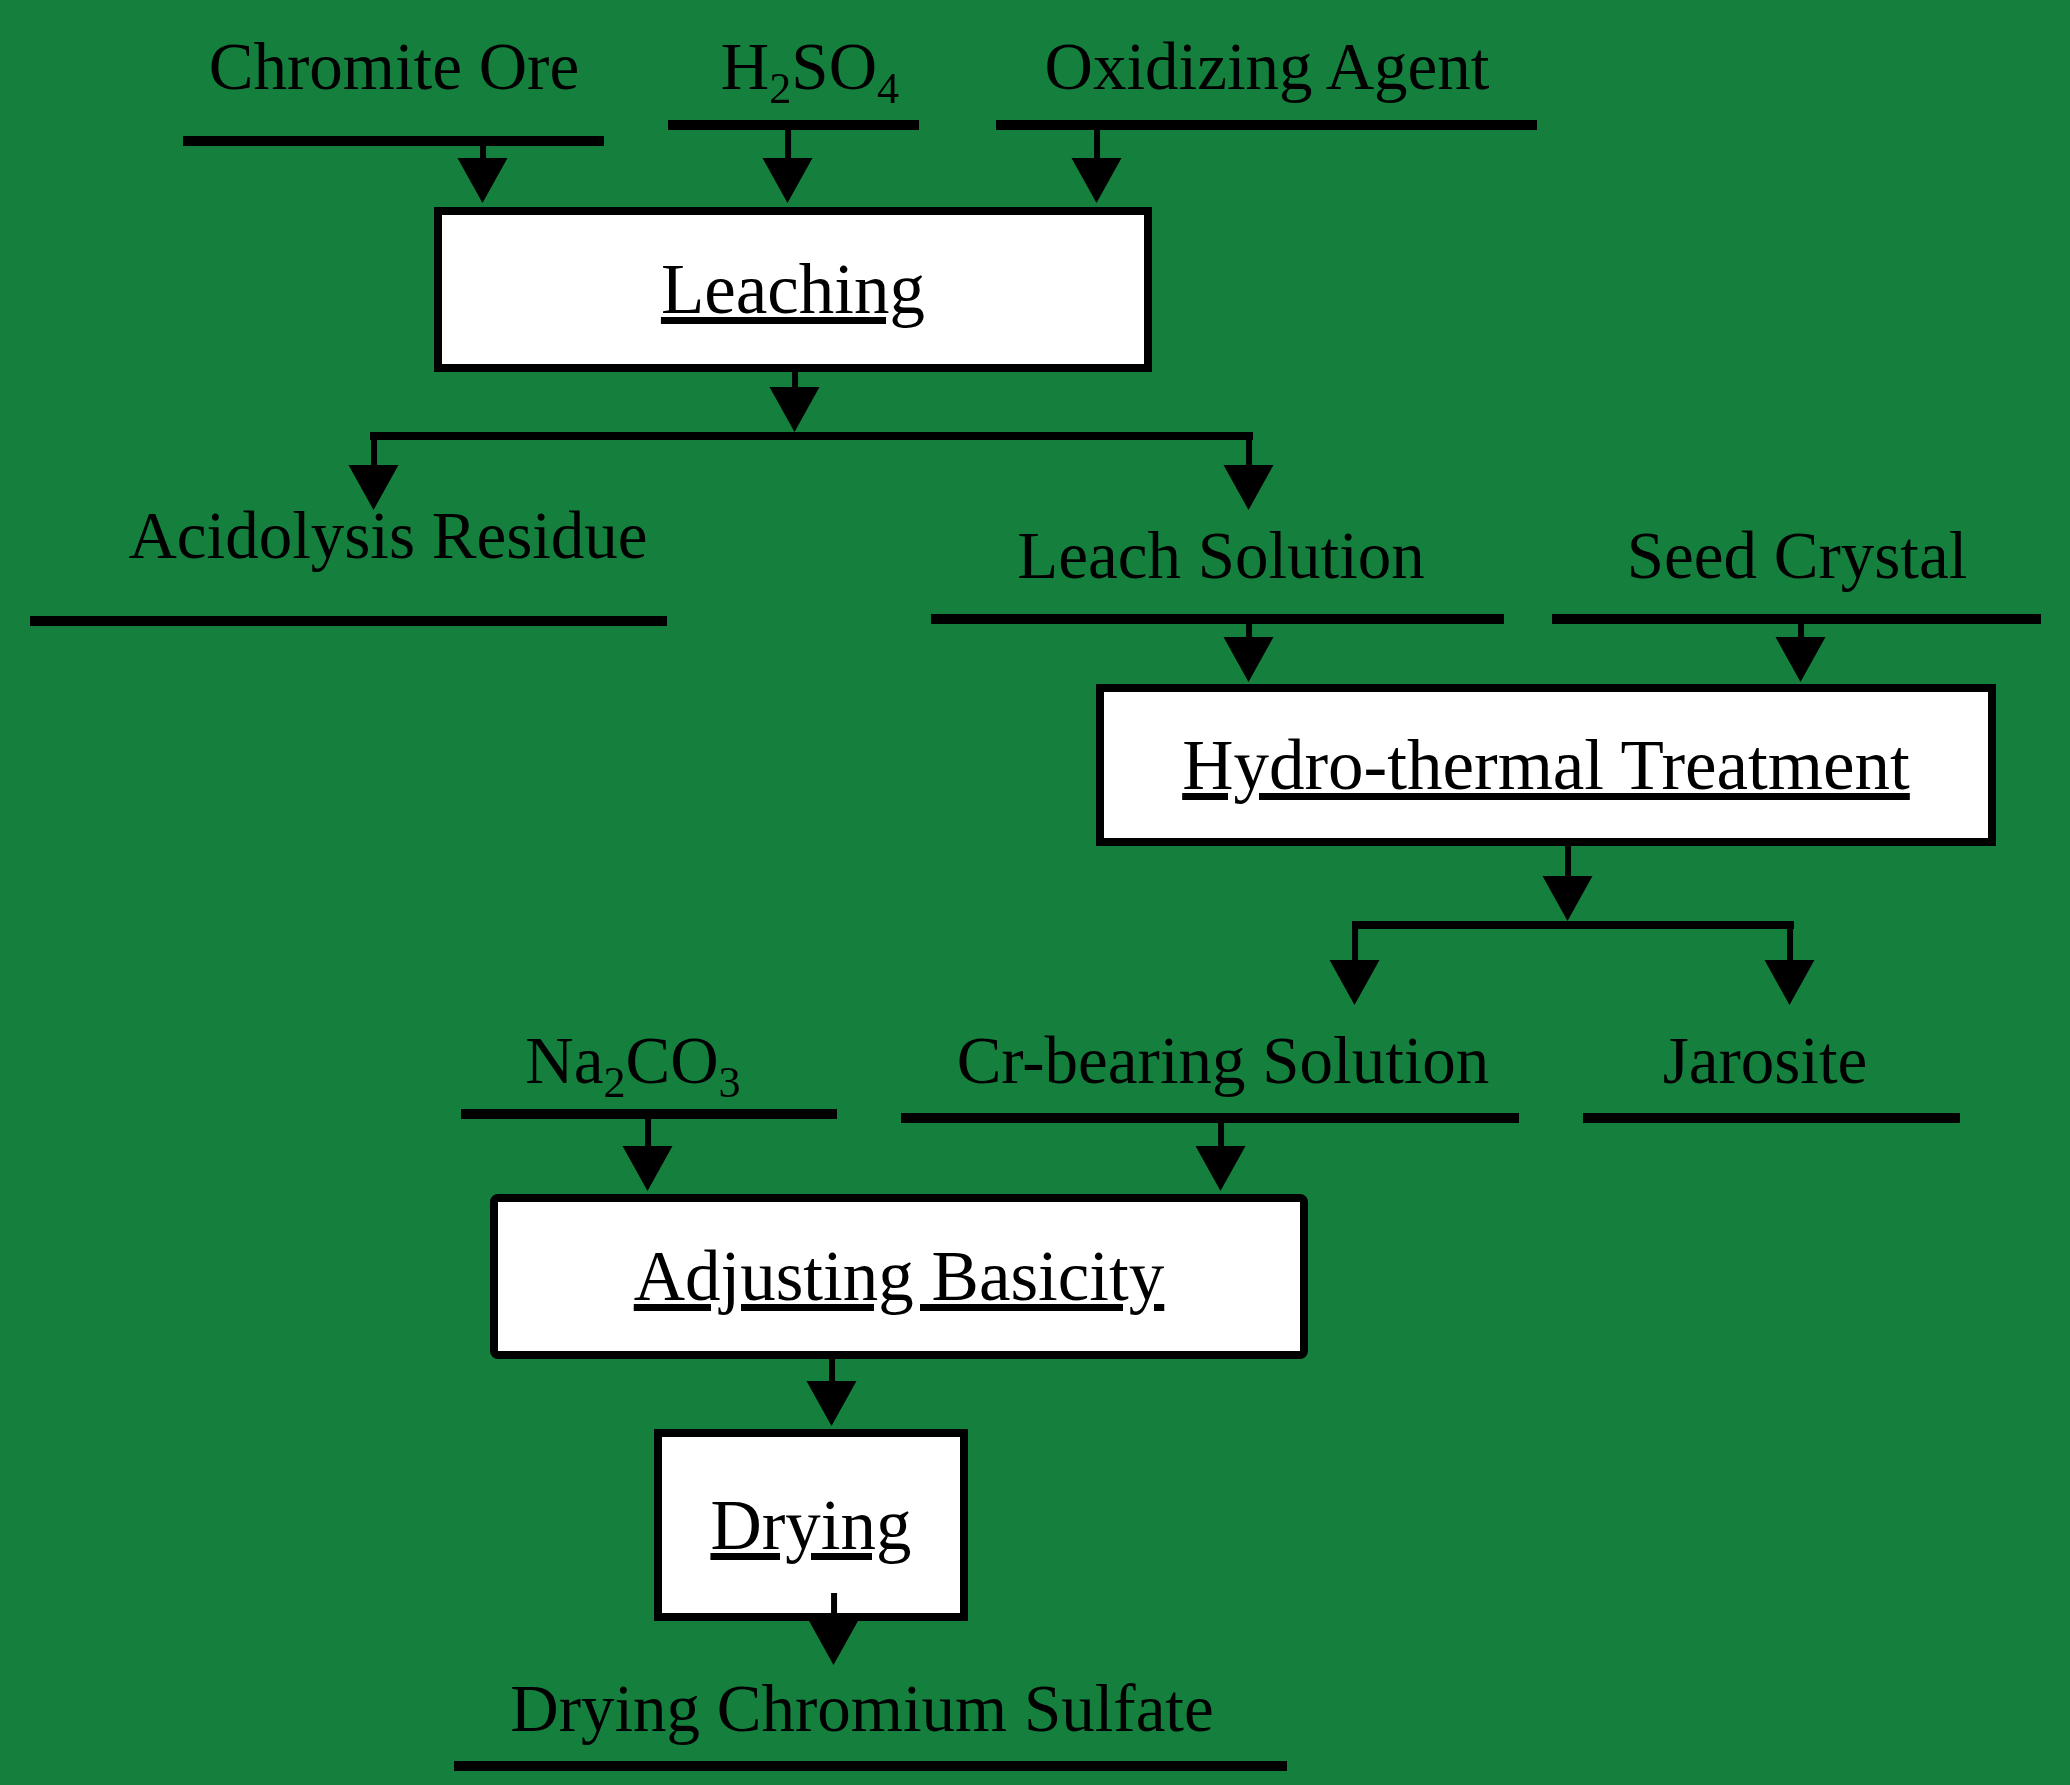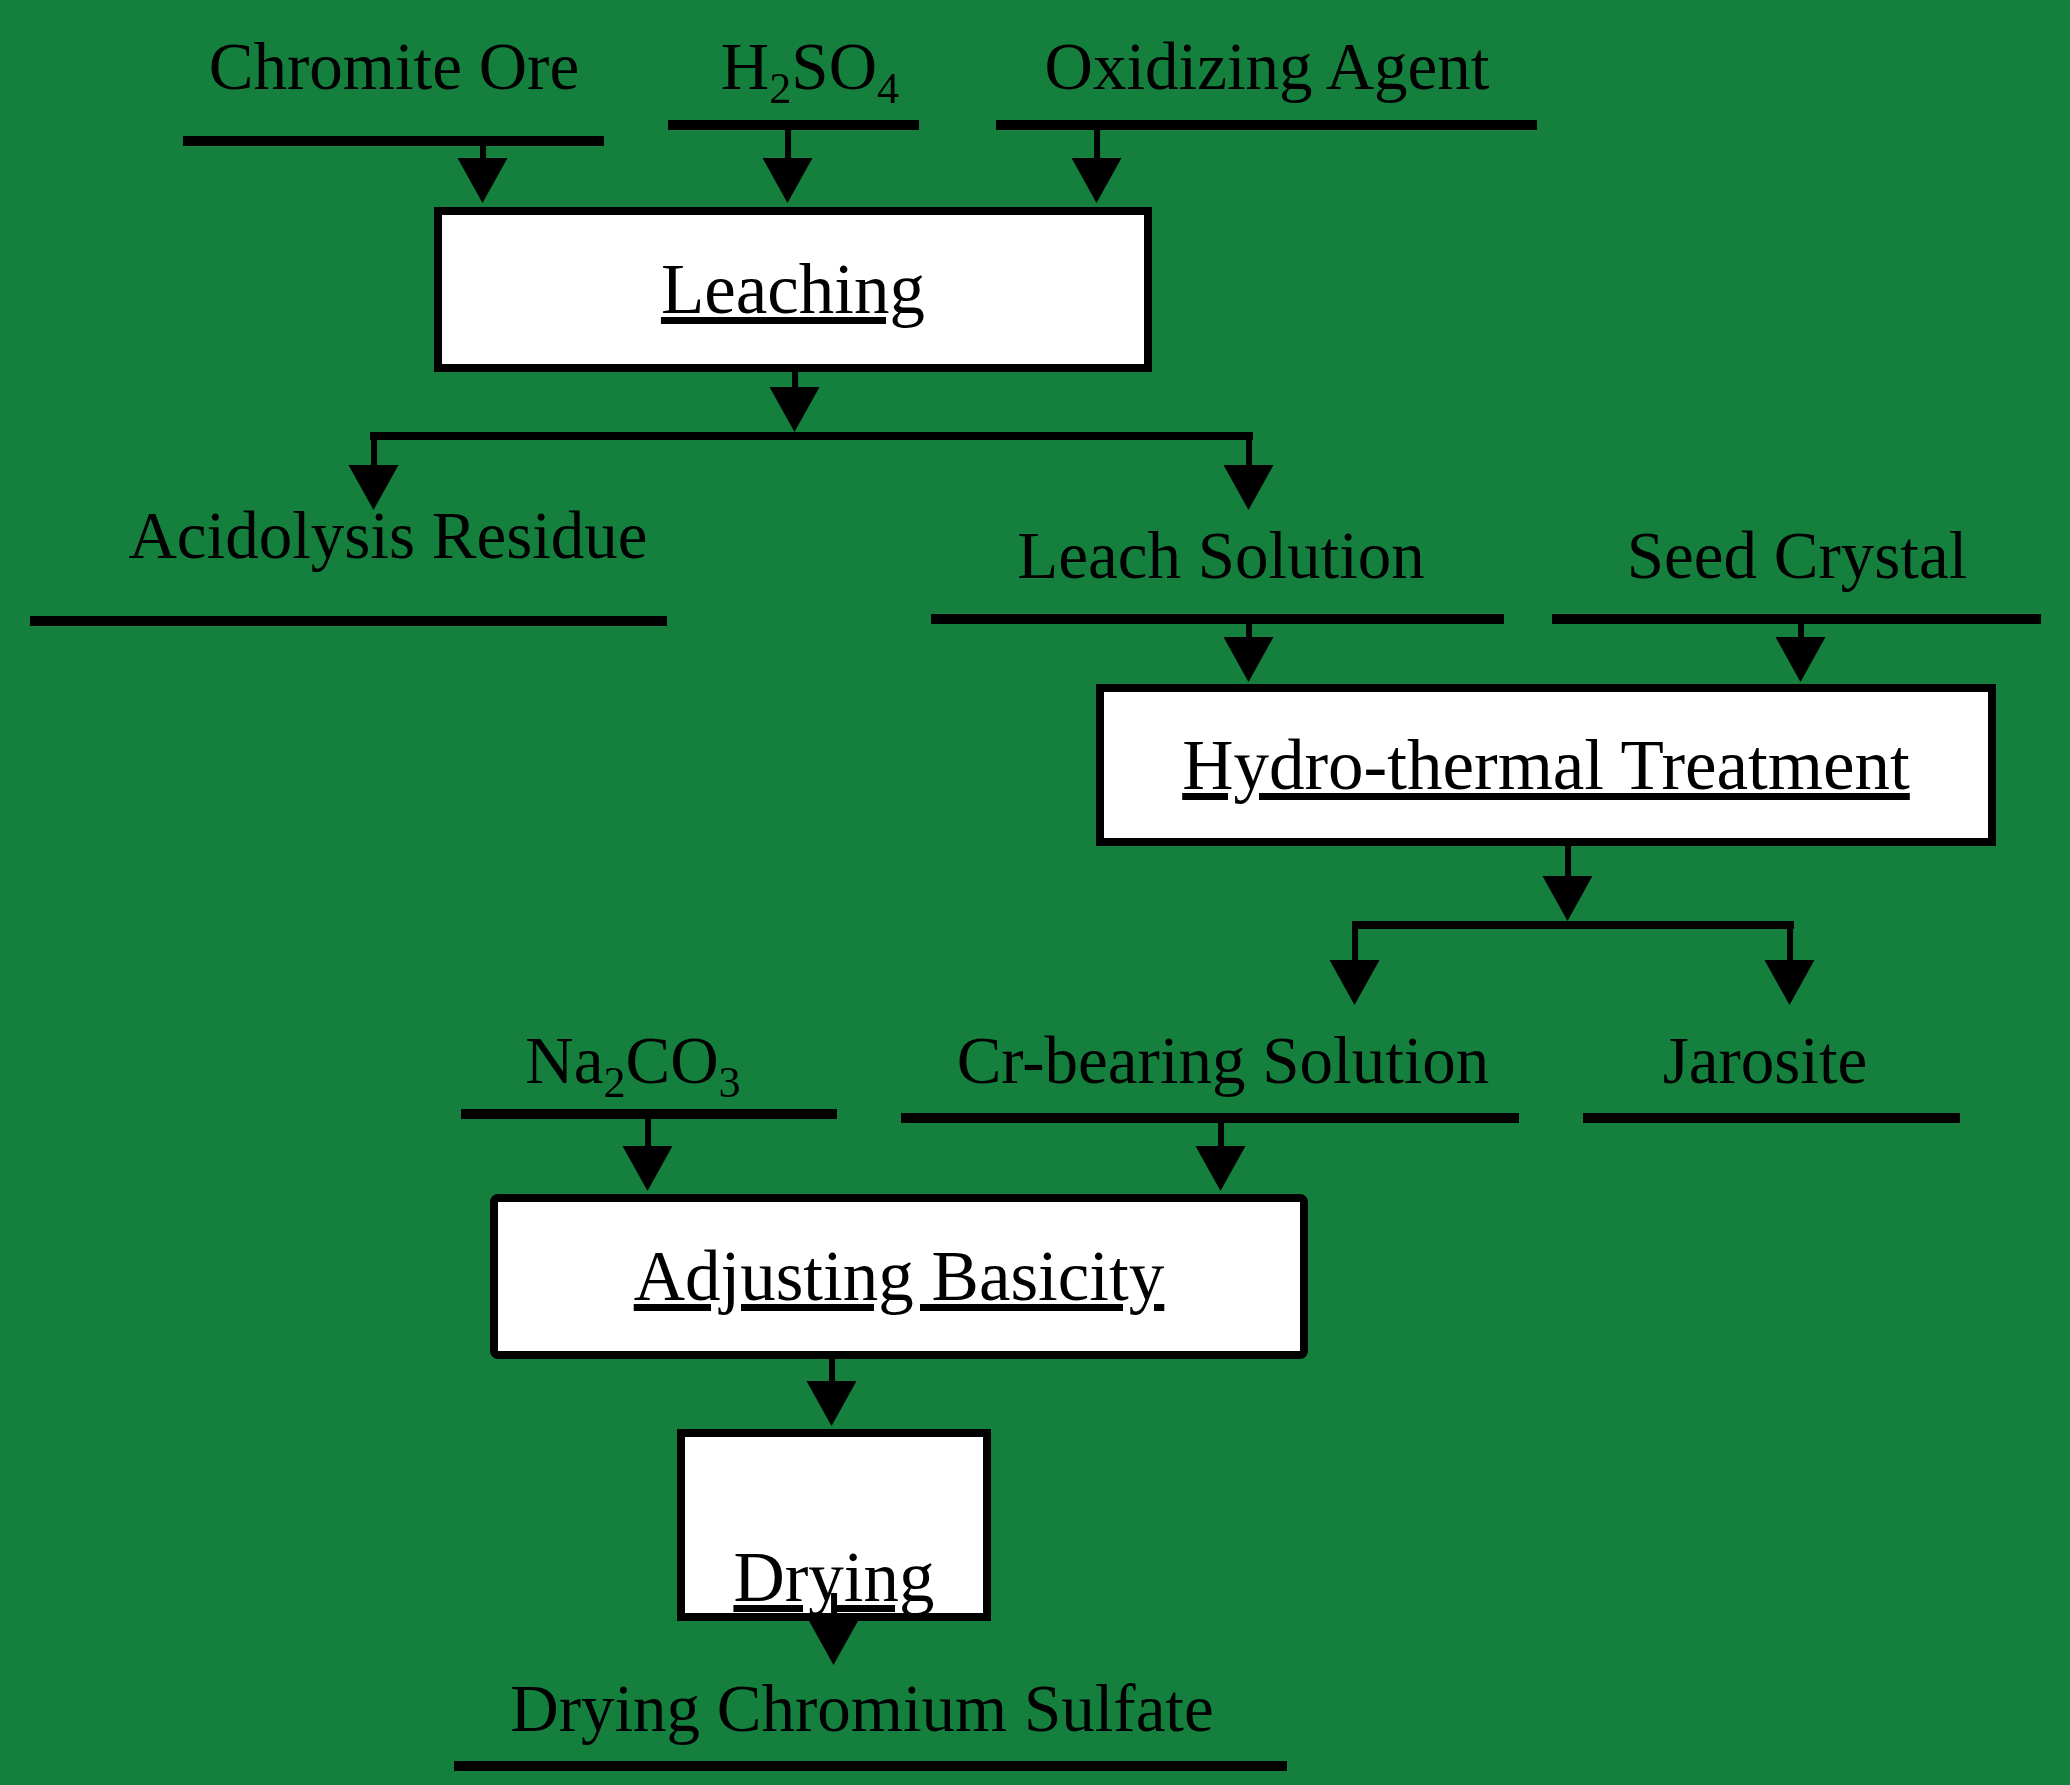--- a/index.html
+++ b/index.html
@@ -175,21 +175,21 @@
 
   <div class="box" style="left:490px; top:1194px; width:818px; height:165px;border-radius:8px;">
     <span class="box-label">Adjusting Basicity</span>
   </div>
 
   <div class="arrow" style="left:832px; top:1358px; height:68px;">
     <div class="stem"></div>
     <div class="head"></div>
   </div>
 
-  <div class="box" style="left:677px; top:1429px; width:314px; height:192px;align-items:flex-end;">
+  <div class="box" style="left:654px; top:1429px; width:314px; height:192px;">
     <span class="box-label">Drying</span>
   </div>
 
   <div class="arrow" style="left:834px; top:1593px; height:72px;">
     <div class="stem"></div>
     <div class="head"></div>
   </div>
 
   <div class="lbl" style="left:862px; top:1675px;">Drying Chromium Sulfate</div>
   <div class="bar" style="left:454px; top:1761px; width:833px;"></div>

